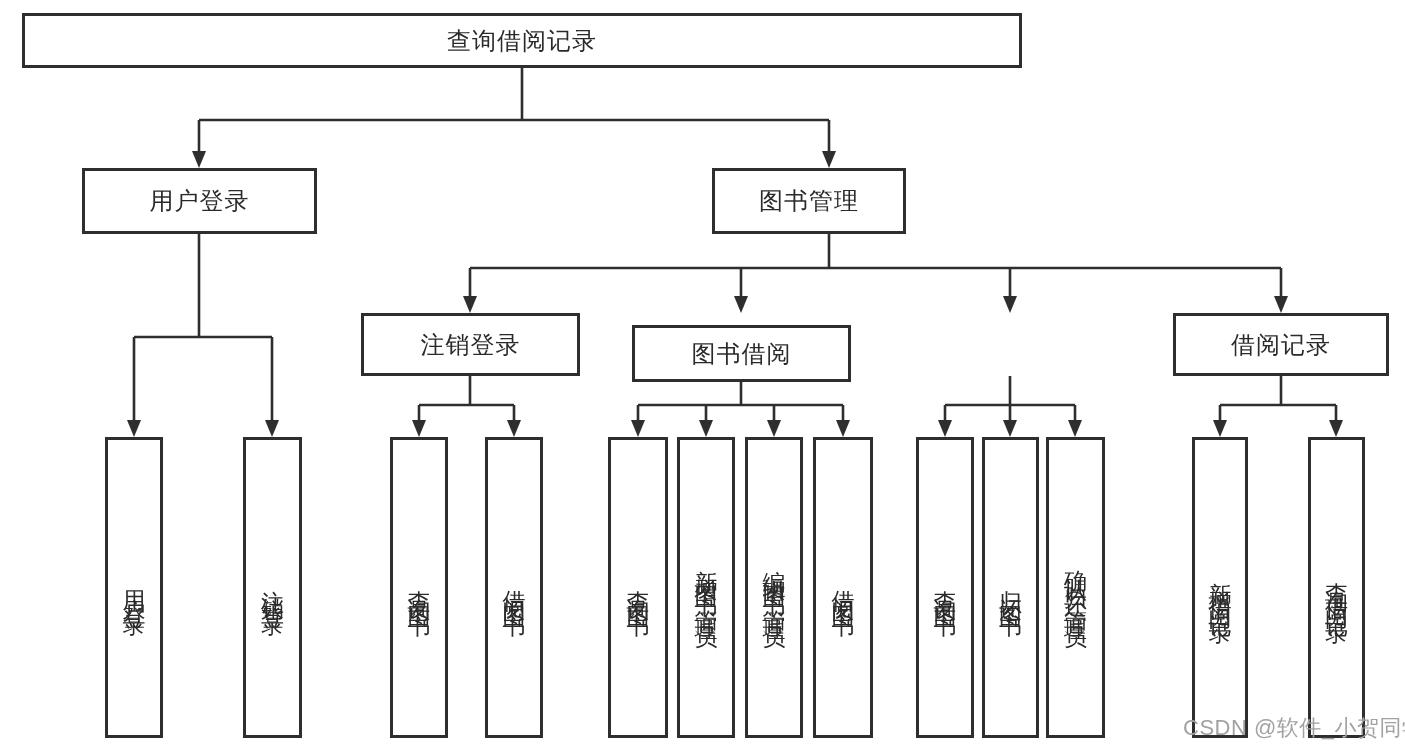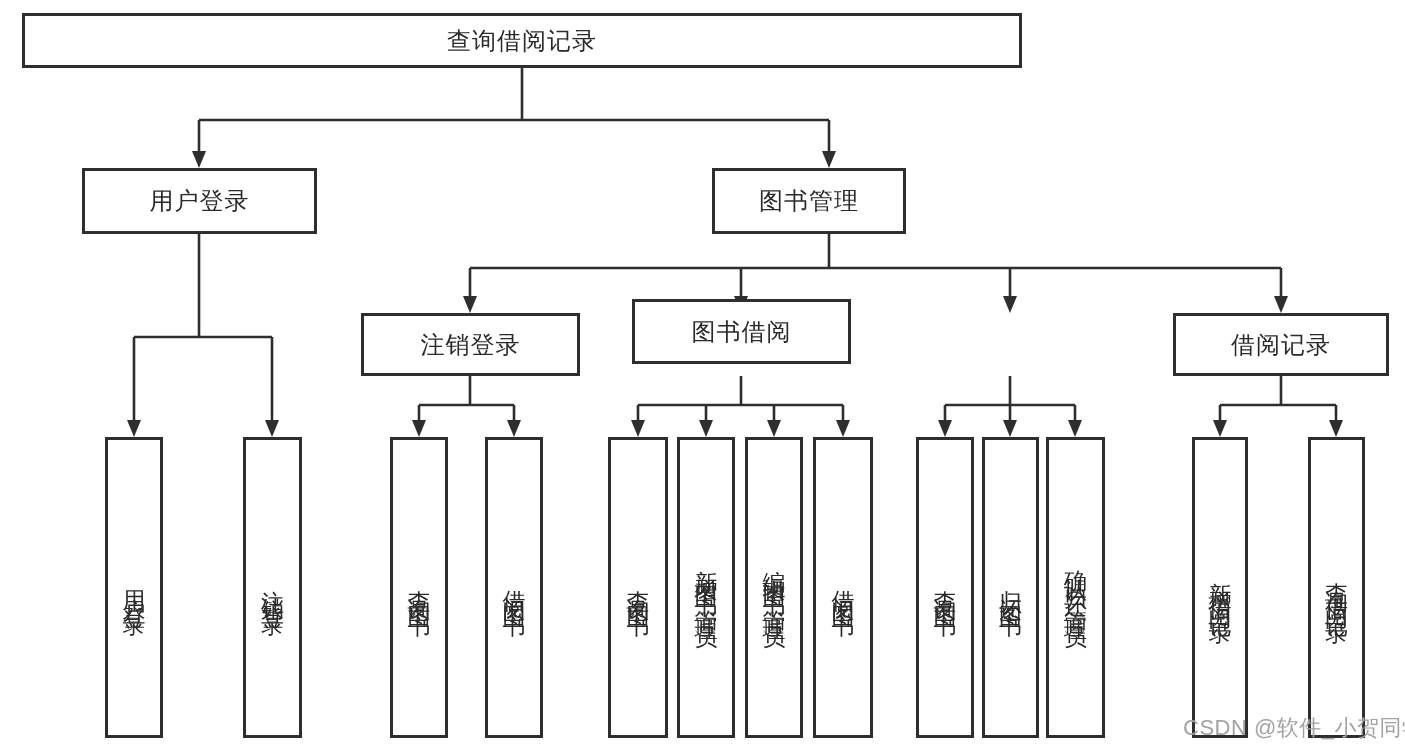--- a/index.html
+++ b/index.html
@@ -120,21 +120,21 @@
   <div class="node hbox" style="left:82px;top:168px;width:235px;height:66px">
     <span>用户登录</span>
   </div>
   <div class="node hbox" style="left:712px;top:168px;width:194px;height:66px">
     <span>图书管理</span>
   </div>
 
   <div class="node hbox" style="left:361px;top:313px;width:219px;height:63px">
     <span>注销登录</span>
   </div>
-  <div class="node hbox" style="left:632px;top:299px;width:219px;height:65px">
+  <div class="node hbox" style="left:632px;top:325px;width:219px;height:57px">
     <span>图书借阅</span>
   </div>
   <div class="node hbox" style="left:1173px;top:313px;width:216px;height:63px">
     <span>借阅记录</span>
   </div>
 
   <div class="node vbox" style="left:105px;top:437px;width:58px;height:301px">
     <span>用户登录</span>
   </div>
   <div class="node vbox" style="left:243px;top:437px;width:59px;height:301px">

